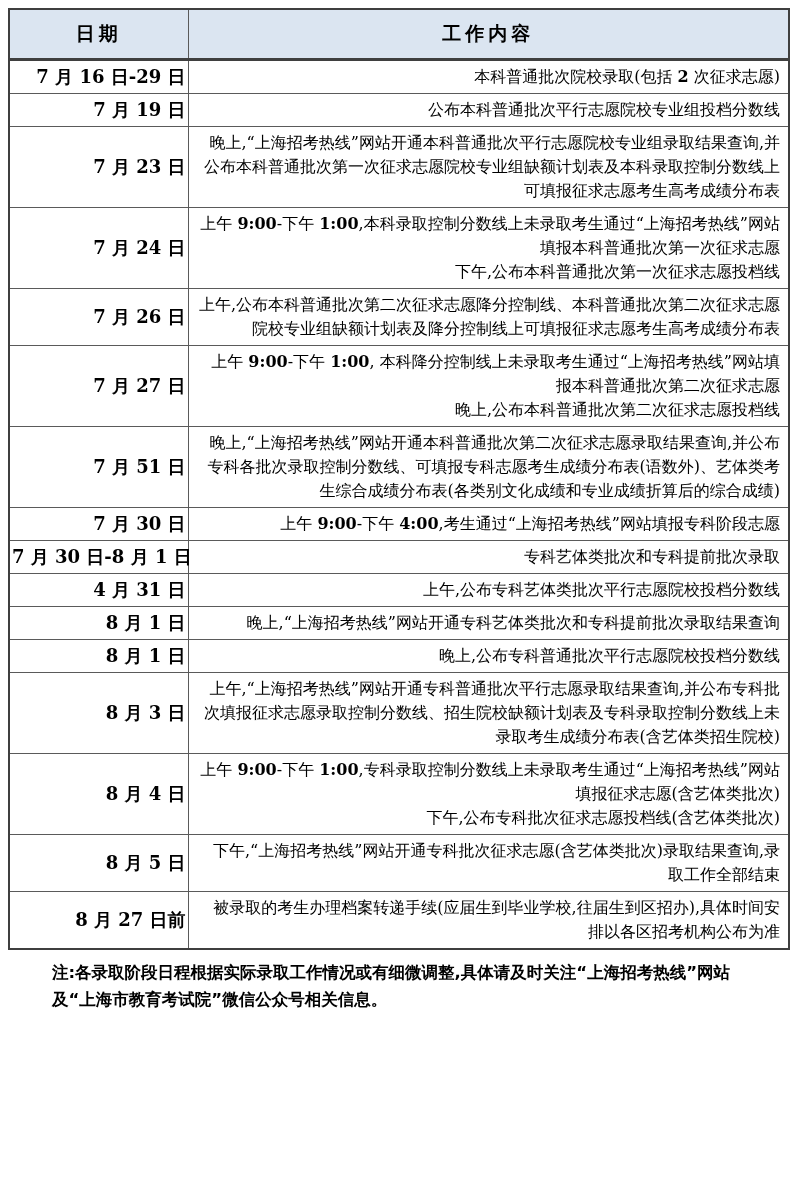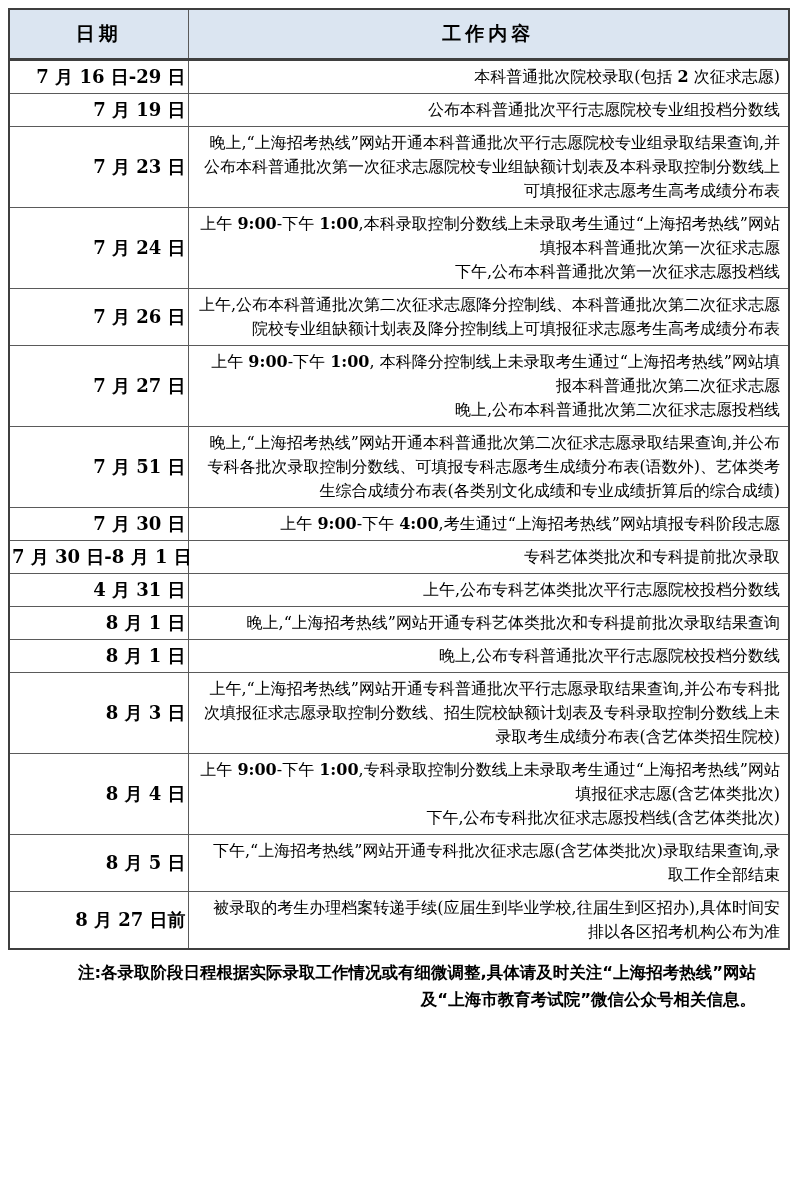--- a/index.html
+++ b/index.html
@@ -59,21 +59,21 @@
   }
   td.content .para { margin: 0; }
   td.content b { font-weight: bold; }
   .note {
     font-family: "DejaVu Sans", sans-serif;
     font-weight: bold;
     font-size: 16.5px;
     line-height: 27px;
     margin: 9px 34px 0 44px;
     color: var(--text);
-    text-align: right;
+    text-align: left;
   }
 </style>
 </head>
 <body>
 
 <div class="page">
   <table class="schedule">
     <colgroup>
       <col style="width:179px">
       <col>

